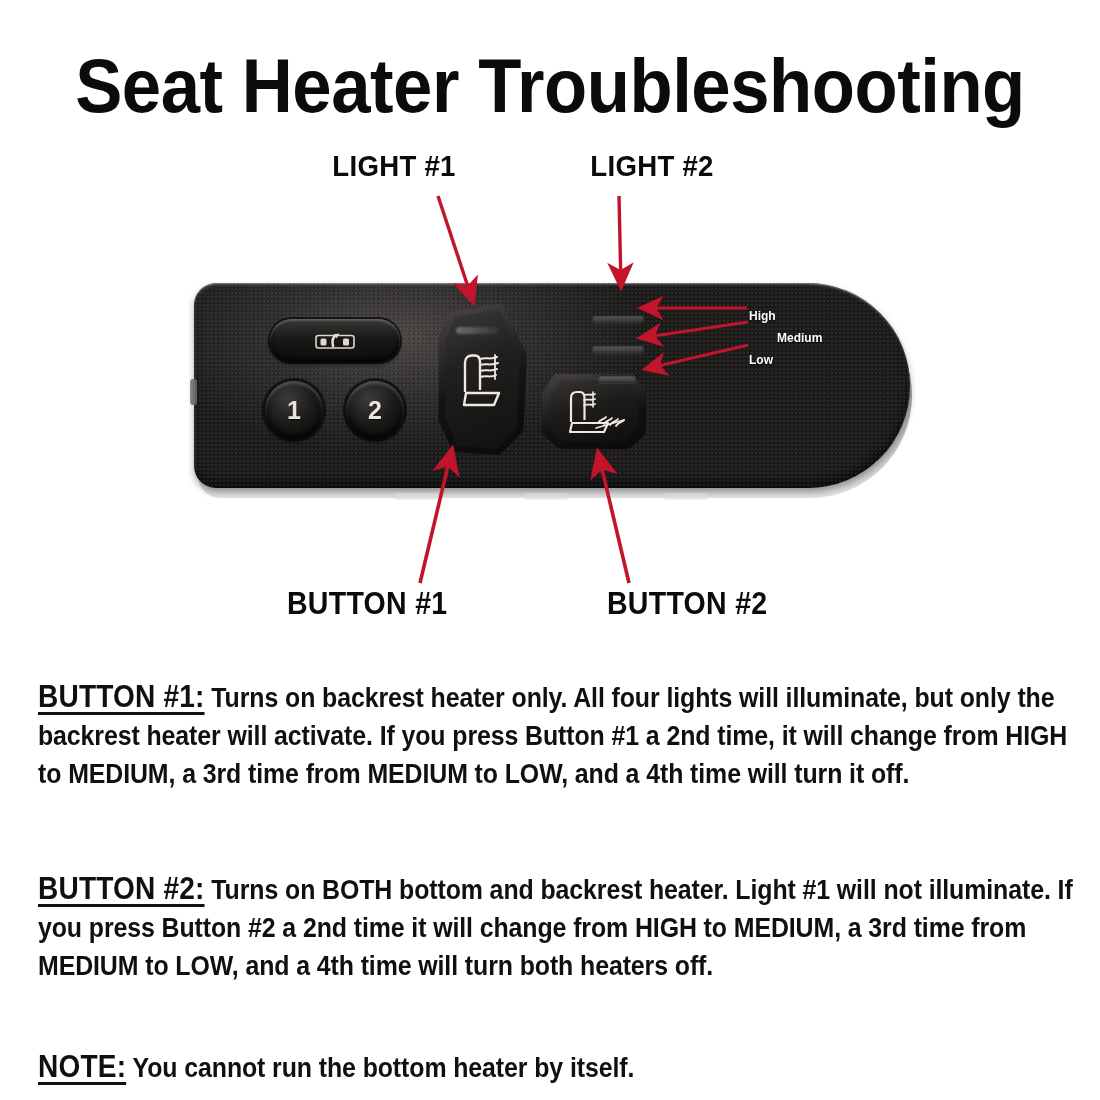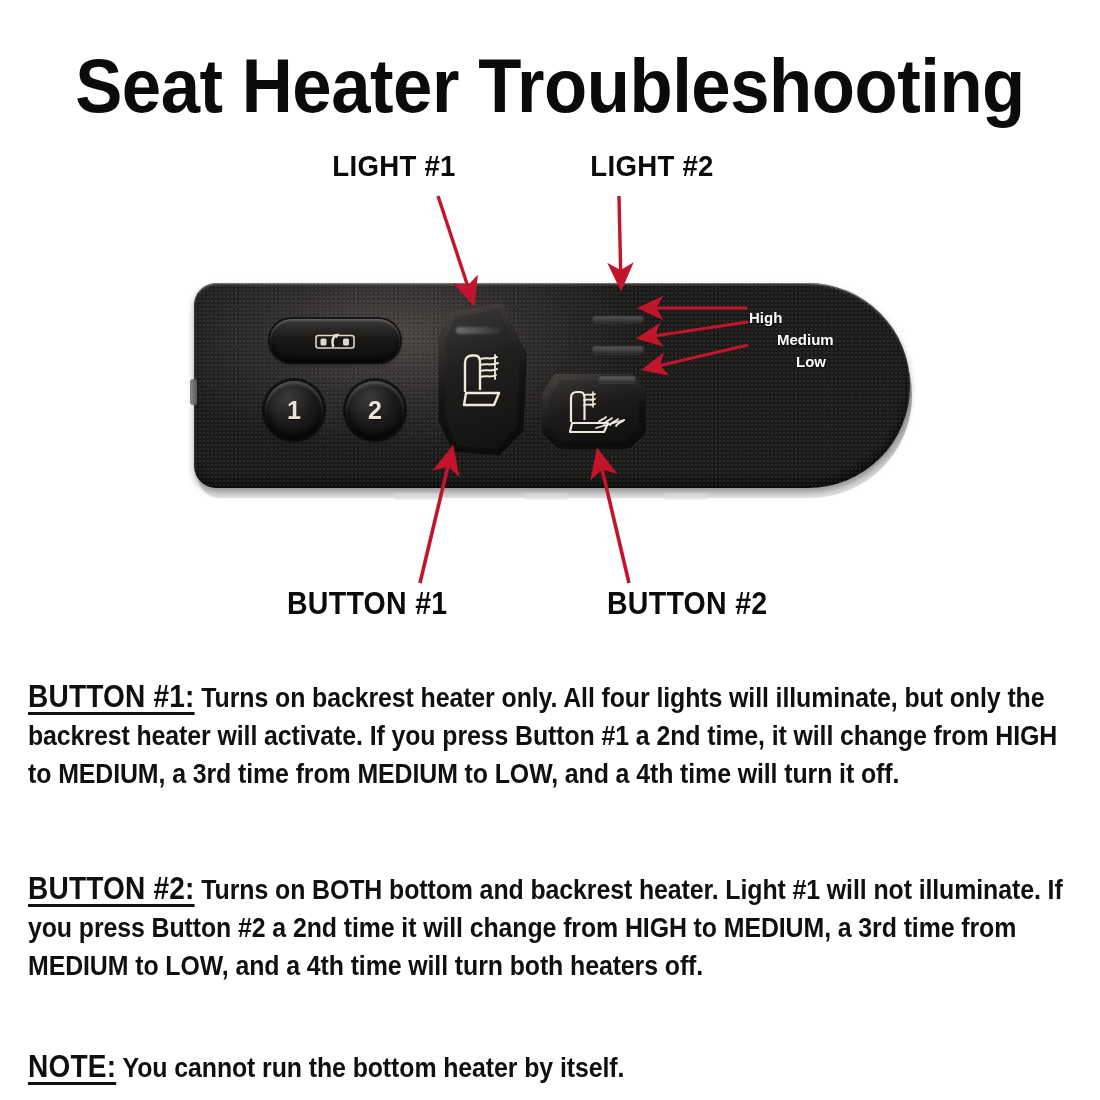--- a/index.html
+++ b/index.html
@@ -248,28 +248,28 @@
   }
   #slot-high   { left: 398px; top: 32px;  width: 52px; height: 8px; }
   #slot-medium { left: 398px; top: 62px;  width: 52px; height: 9px; }
   #slot-low    { left: 404px; top: 92px;  width: 38px; height: 8px; }
 
   
   .level-label {
     position: absolute;
     font-family: "Liberation Sans", sans-serif;
     font-weight: 700;
-    font-size: 15px;
+    font-size: 12px;
     color: #ffffff;
     text-shadow: 0 1px 2px rgba(0,0,0,0.95);
     white-space: nowrap;
   }
   #lv-high   { left: 555px; top: 26px; }
   #lv-medium { left: 555px; top: 48px; margin-left: 28px; }
-  #lv-low    { left: 555px; top: 70px; margin-left: 47px; }
+  #lv-low    { left: 555px; top: 70px; }
 
   
   .body-copy {
     position: absolute;
     left: 28px;
     width: 1046px;
   }
   .para {
     font-family: "Liberation Sans", sans-serif;
     font-size: 27.5px;
@@ -395,21 +395,21 @@
 
   <line x1="747" y1="308" x2="641" y2="308" stroke="#c2142a" stroke-width="3.1" marker-end="url(#ah)"></line>
   <line x1="748" y1="322" x2="640" y2="338" stroke="#c2142a" stroke-width="3.1" marker-end="url(#ah)"></line>
   <line x1="748" y1="345" x2="645" y2="369" stroke="#c2142a" stroke-width="3.1" marker-end="url(#ah)"></line>
 
   <line x1="420" y1="583" x2="452" y2="449" stroke="#c2142a" stroke-width="3.6" marker-end="url(#ah)"></line>
 
   <line x1="629" y1="583" x2="598" y2="452" stroke="#c2142a" stroke-width="3.6" marker-end="url(#ah)"></line>
 </svg>
 
-<div class="body-copy" style="top:678px; height:400px;">
+<div class="body-copy" style="top:678px; height:400px;margin-left:10px;">
 
   <div class="para" id="para-btn1">
     <span class="lead">BUTTON #1:</span><span> Turns on backrest heater only. All four lights will illuminate, but only the backrest heater will activate. If you press Button #1 a 2nd time, it will change from HIGH to MEDIUM, a 3rd time from MEDIUM to LOW, and a 4th time will turn it off.</span>
   </div>
 
   <div class="para" id="para-btn2">
     <span class="lead">BUTTON #2:</span><span> Turns on BOTH bottom and backrest heater. Light #1 will not illuminate. If you press Button #2 a 2nd time it will change from HIGH to MEDIUM, a 3rd time from MEDIUM to LOW, and a 4th time will turn both heaters off.</span>
   </div>
 
   <div class="para" id="para-note">

